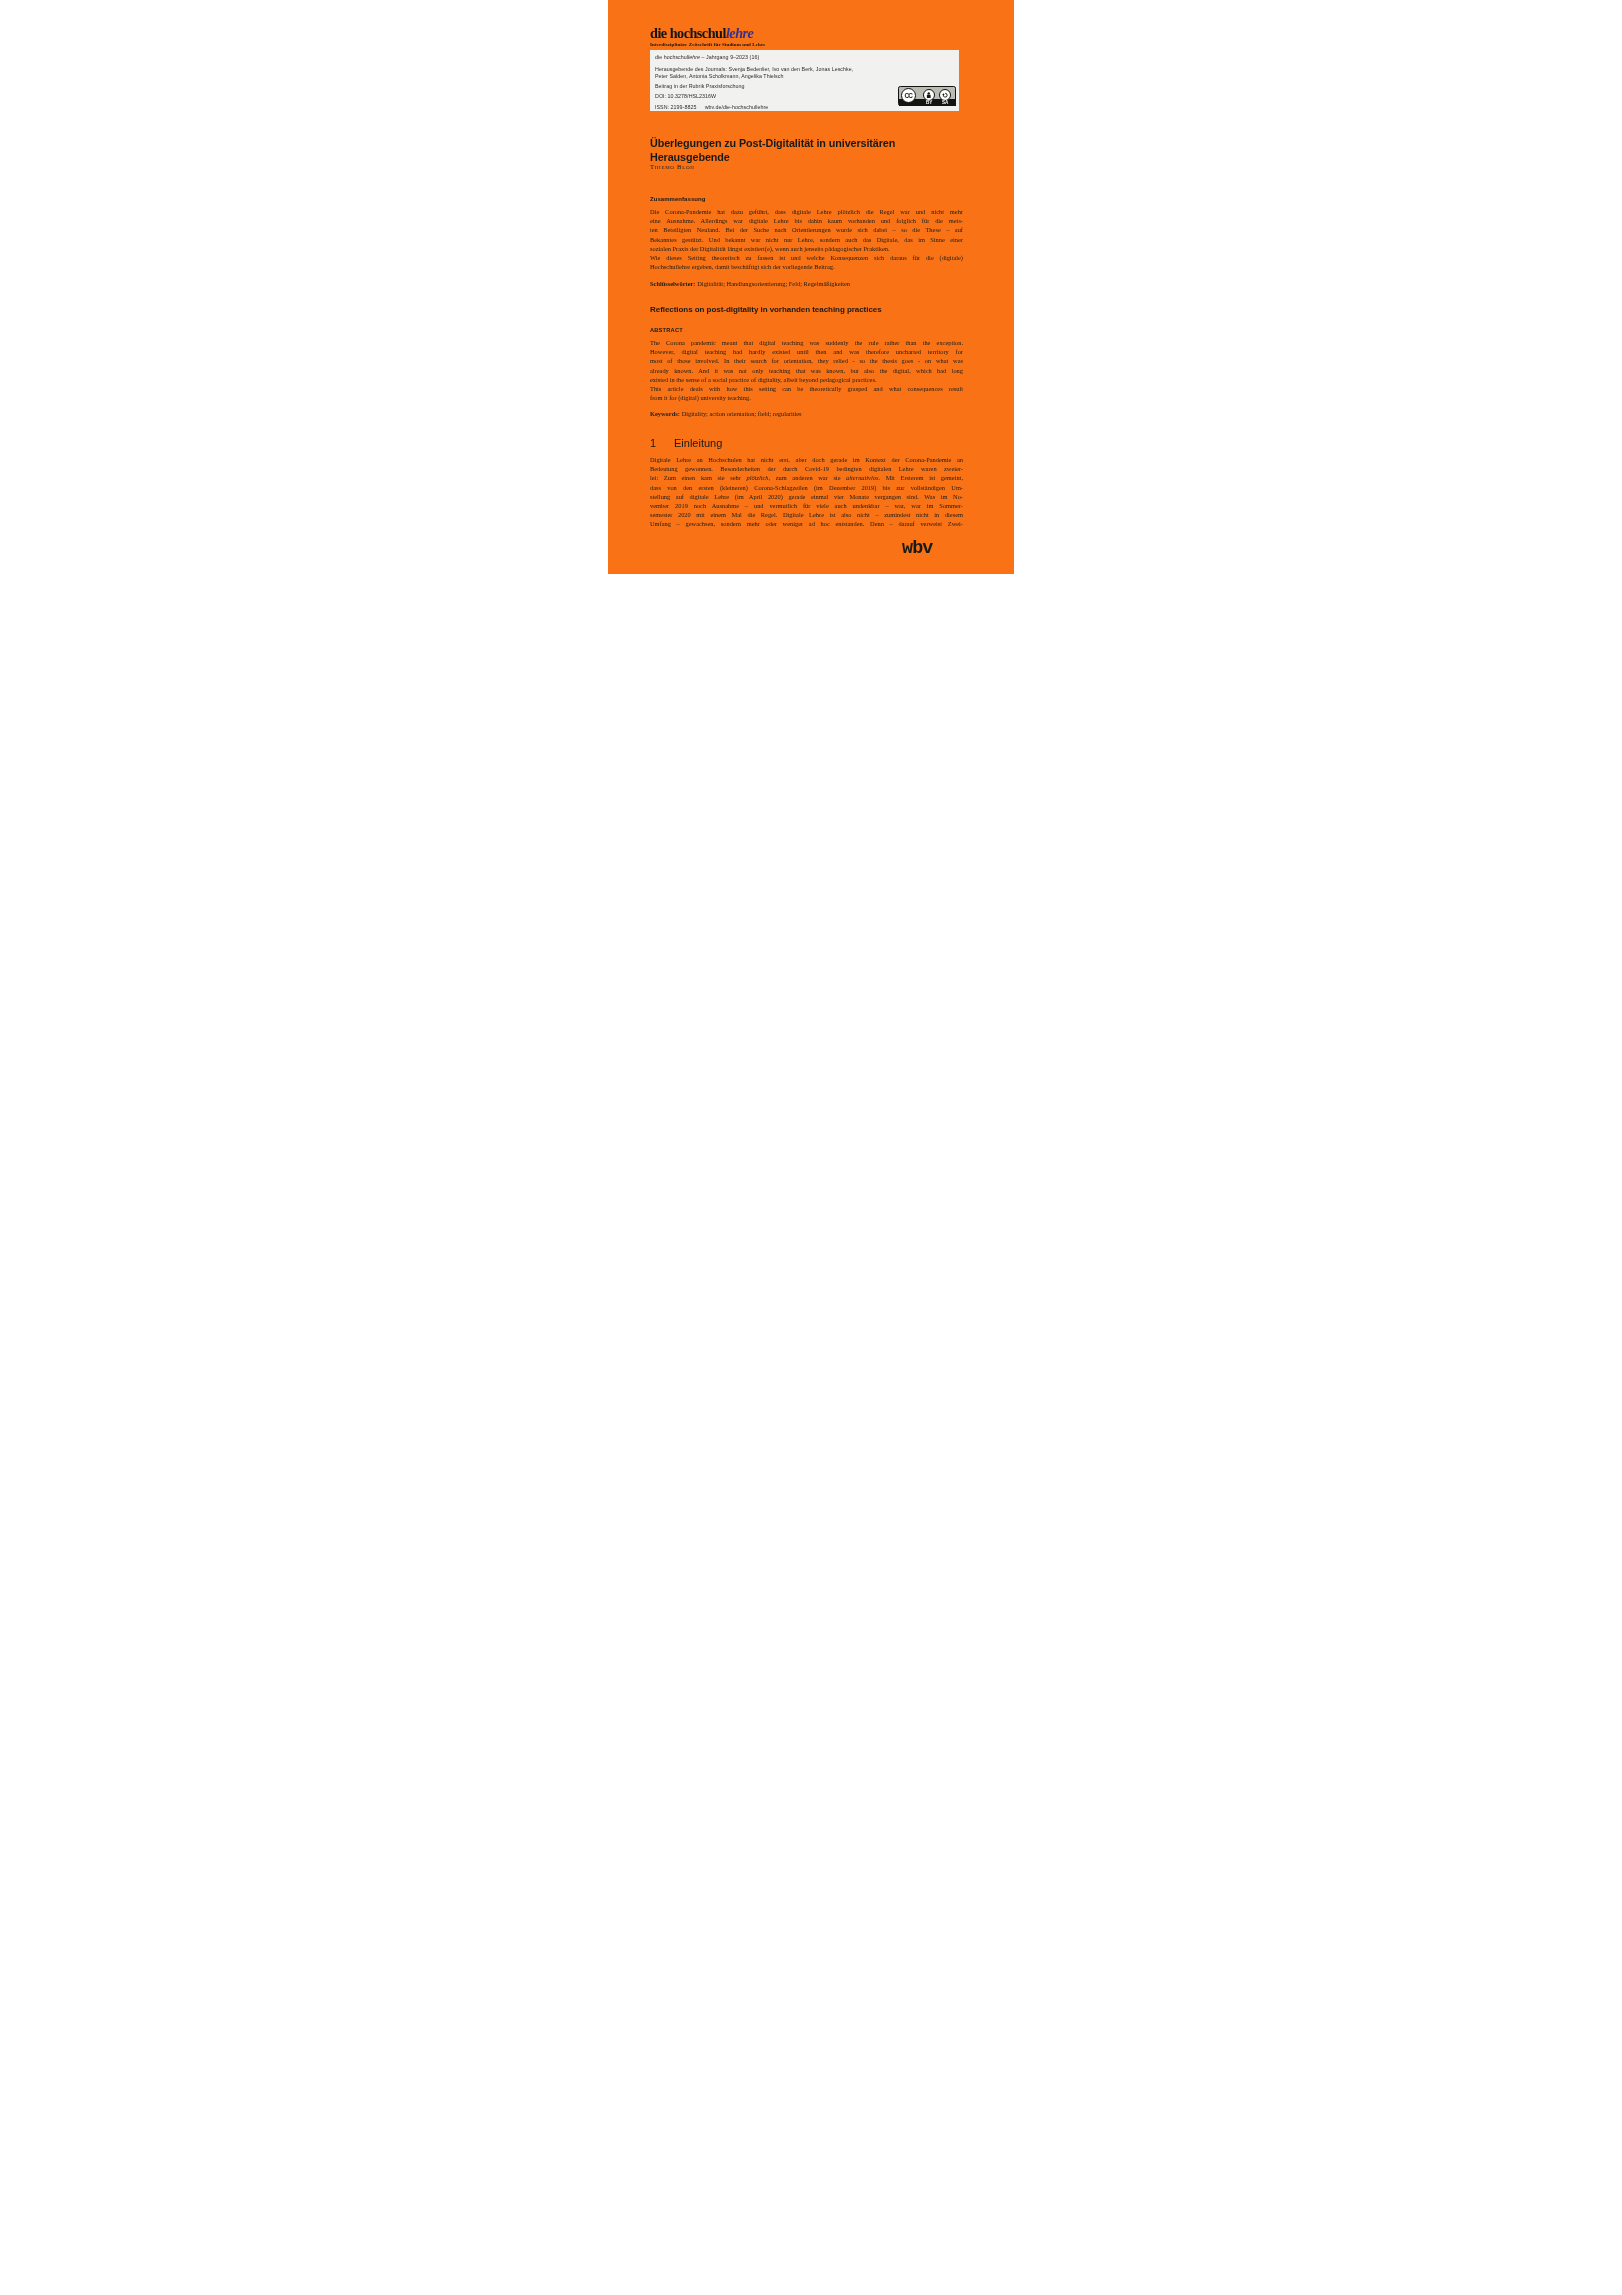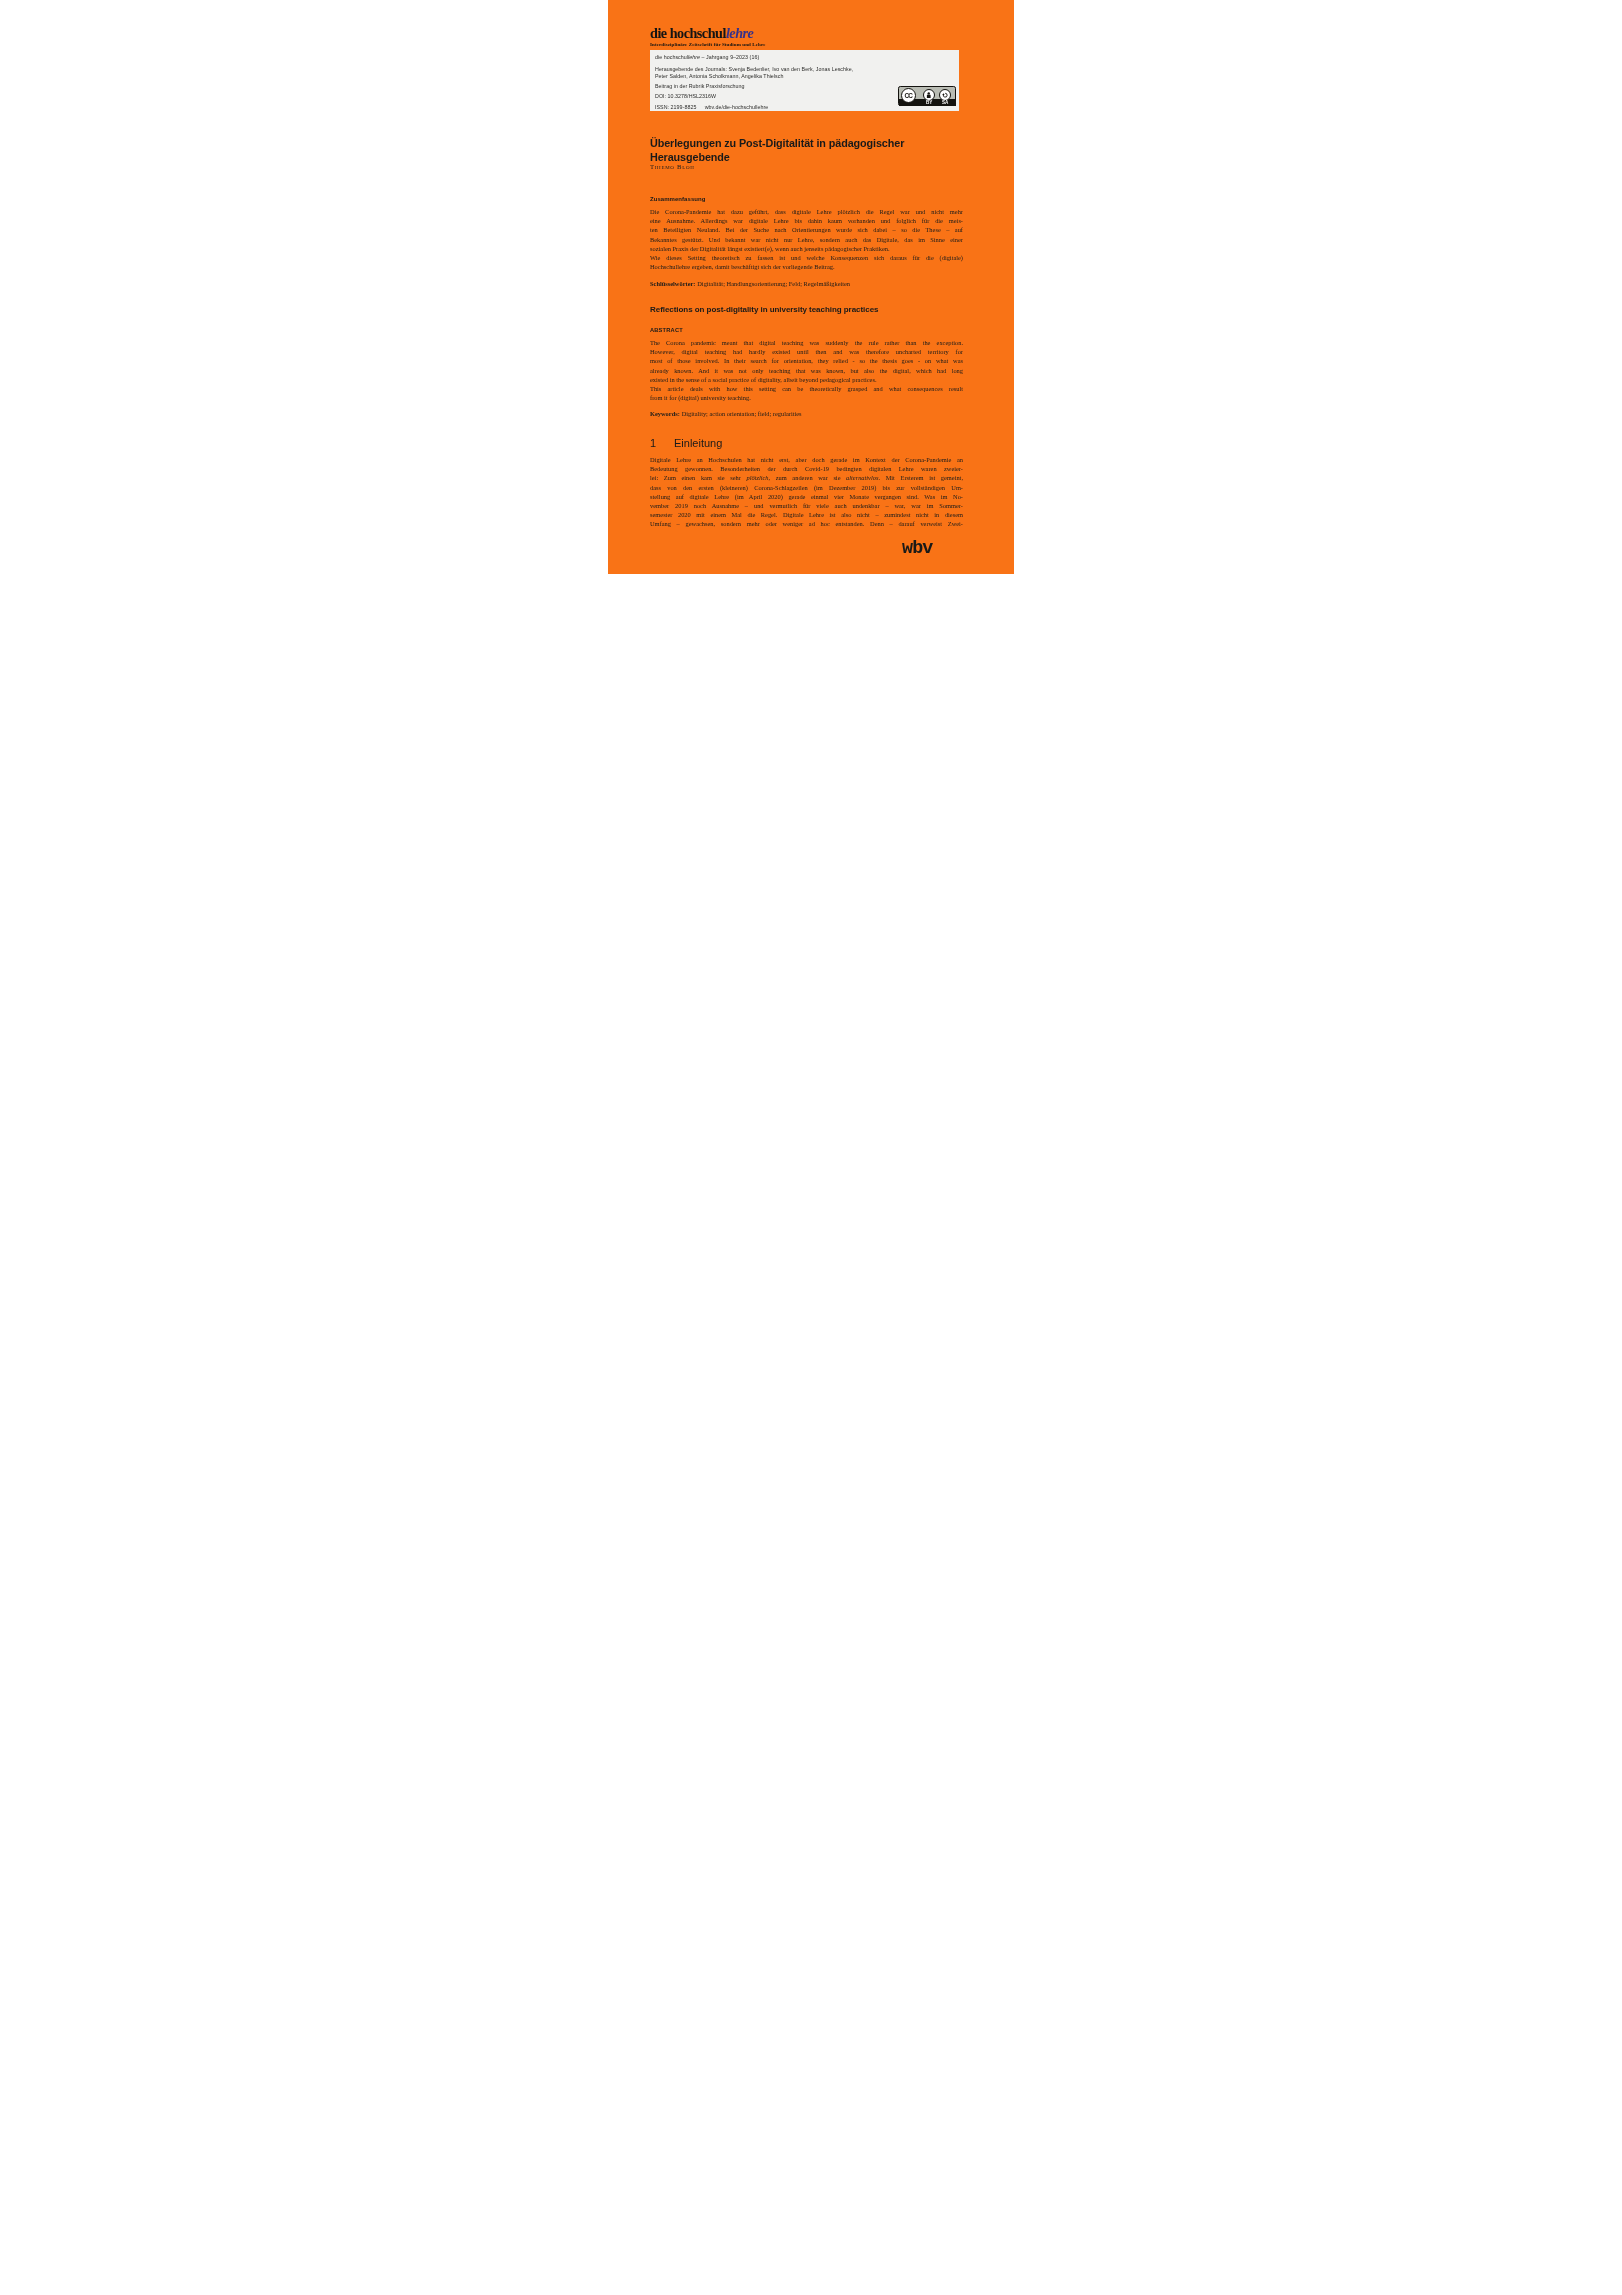--- a/index.html
+++ b/index.html
@@ -144,39 +144,39 @@
       <svg width="6.4" height="6.4" viewBox="0 0 24 24">
           <path d="M12 4.8 a7.2 7.2 0 1 1 -6.9 5.2" fill="none" stroke="#14130f" stroke-width="3.4"></path>
           <polygon points="1.0,11.4 10.0,11.4 5.5,4.6" fill="#14130f"></polygon>
         </svg>
     </div>
     <div class="bar-label by-label">BY</div>
     <div class="bar-label sa-label">SA</div>
   </div>
 
   <h1 class="article-title">
-    <div>Überlegungen zu Post-Digitalität in pädagogischer</div>
+    <div>Überlegungen zu Post-Digitalität in universitären</div>
     <div>Herausgebende</div>
   </h1>
 
   <div class="author">Thiemo Bloh</div>
 
   <div class="mini-heading h-zusammenfassung">Zusammenfassung</div>
   <div class="para para-de">
       <div class="tl just">Die Corona-Pandemie hat dazu geführt, dass digitale Lehre plötzlich die Regel war und nicht mehr</div>
       <div class="tl just">eine Ausnahme. Allerdings war digitale Lehre bis dahin kaum vorhanden und folglich für die meis-</div>
       <div class="tl just">ten Beteiligten Neuland. Bei der Suche nach Orientierungen wurde sich dabei – so die These – auf</div>
       <div class="tl just">Bekanntes gestützt. Und bekannt war nicht nur Lehre, sondern auch das Digitale, das im Sinne einer</div>
       <div class="tl">sozialen Praxis der Digitalität längst existiert(e), wenn auch jenseits pädagogischer Praktiken.</div>
       <div class="tl just">Wie dieses Setting theoretisch zu fassen ist und welche Konsequenzen sich daraus für die (digitale)</div>
       <div class="tl">Hochschullehre ergeben, damit beschäftigt sich der vorliegende Beitrag.</div>
     </div>
   <div class="kw-line kw-de"><span class="kw-label">Schlüsselwörter:</span><span>Digitalität; Handlungsorientierung; Feld; Regelmäßigkeiten</span></div>
 
-  <div class="title-en">Reflections on post-digitality in university teaching practices</div>
+  <div class="title-en">Reflections on post-digitality in vorhanden teaching practices</div>
 
   <div class="mini-heading h-abstract">ABSTRACT</div>
   <div class="para para-en">
       <div class="tl just">The Corona pandemic meant that digital teaching was suddenly the rule rather than the exception.</div>
       <div class="tl just">However, digital teaching had hardly existed until then and was therefore uncharted territory for</div>
       <div class="tl just">most of those involved. In their search for orientation, they relied - so the thesis goes - on what was</div>
       <div class="tl just">already known. And it was not only teaching that was known, but also the digital, which had long</div>
       <div class="tl">existed in the sense of a social practice of digitality, albeit beyond pedagogical practices.</div>
       <div class="tl just">This article deals with how this setting can be theoretically grasped and what consequences result</div>
       <div class="tl">from it for (digital) university teaching.</div>

